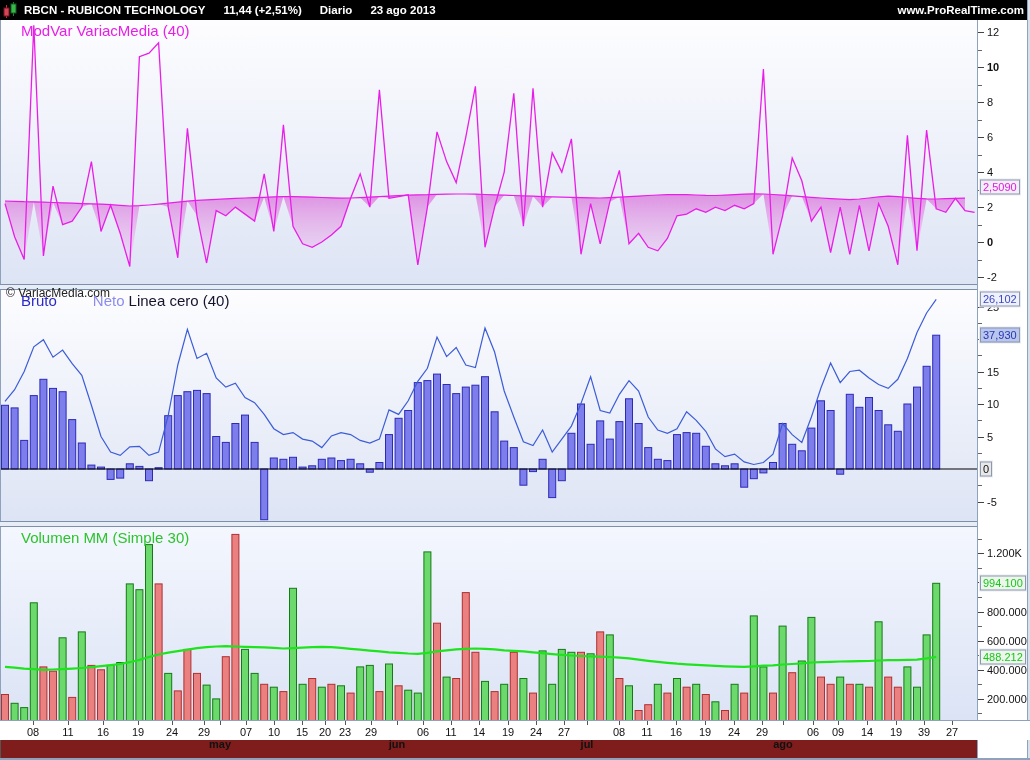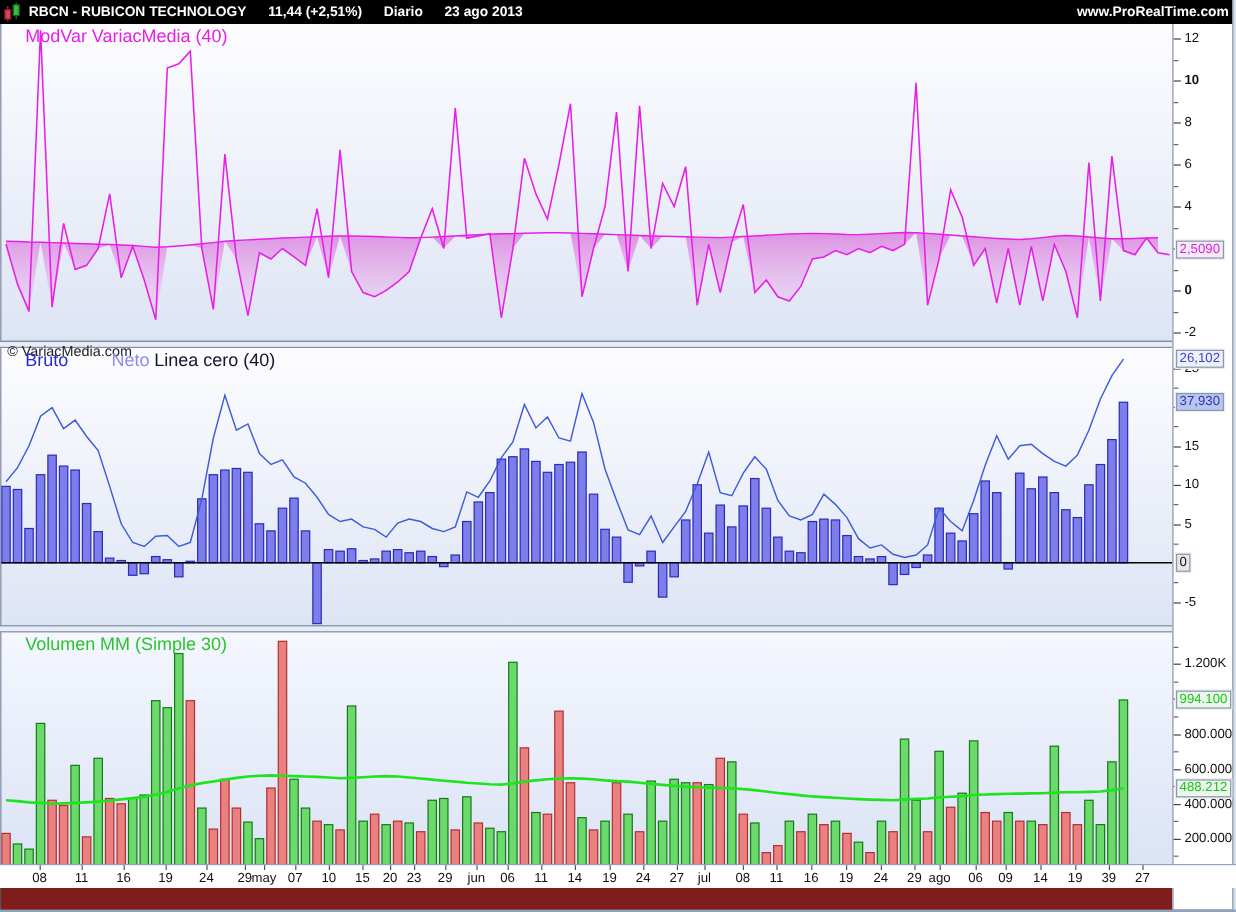--- a/index.html
+++ b/index.html
@@ -36,21 +36,21 @@
   .rlab{position:absolute;left:9px;font-size:11px;color:#111;transform:translateY(-6px);white-space:nowrap;}
   .rlab.b{font-weight:bold;}
   .vbox{position:absolute;left:2px;transform:translateY(-50%);border:1px solid #8d97ad;
         font-size:11px;padding:0 2px 1px 2px;white-space:nowrap;z-index:6;box-shadow:0 0 0 1px #e7ebf2;}
   .rightedge{position:absolute;left:1027px;top:0;width:3px;height:760px;background:#d8e2ec;border-left:1px solid #8fa2bd;box-sizing:border-box;}
   
   .xaxis{position:absolute;left:0;top:720px;width:1030px;height:20px;background:#fff;
          border-top:1px solid #8fa2bd;box-sizing:border-box;}
   .xt{position:absolute;top:0;width:1px;height:4px;background:#555;}
   .xlab{position:absolute;top:5px;transform:translateX(-50%);font-size:11px;color:#111;white-space:nowrap;}
-  .xlab.b{font-weight:normal;}
+  .xlab.b{font-weight:bold;margin-top:12px;}
   .botedge{position:absolute;left:0;top:758px;width:1030px;height:2px;background:#8fa2bd;}
 </style>
 </head>
 <body>
 
 <div class="win">
 
   <div class="topbar">
     <span class="cicon">
       <svg width="15" height="17" viewBox="0 0 15 17">
@@ -323,21 +323,21 @@
       <div class="rlab b" style="top: 222.04px;">0</div>
       <div class="rt maj" style="top: 257.007px;"></div>
       <div class="rlab" style="top: 257.007px;">-2</div>
       <div class="rt min" style="top: 29.7219px;"></div>
       <div class="rt min" style="top: 64.6887px;"></div>
       <div class="rt min" style="top: 99.6556px;"></div>
       <div class="rt min" style="top: 134.623px;"></div>
       <div class="rt min" style="top: 169.589px;"></div>
       <div class="rt min" style="top: 204.556px;"></div>
       <div class="rt min" style="top: 239.523px;"></div>
-      <div class="vbox" style="top: 188px; color: rgb(224, 30, 224); background: rgb(243, 237, 247);">2,5090</div>
+      <div class="vbox" style="top: 167px; color: rgb(224, 30, 224); background: rgb(243, 237, 247);">2,5090</div>
       <div class="rt maj" style="top: 286.509px;"></div>
       <div class="rlab" style="top: 286.509px;">25</div>
       <div class="rt maj" style="top: 351.506px;"></div>
       <div class="rlab" style="top: 351.506px;">15</div>
       <div class="rt maj" style="top: 384.005px;"></div>
       <div class="rlab" style="top: 384.005px;">10</div>
       <div class="rt maj" style="top: 416.504px;"></div>
       <div class="rlab" style="top: 416.504px;">5</div>
       <div class="rt maj" style="top: 481.501px;"></div>
       <div class="rlab" style="top: 481.501px;">-5</div>

